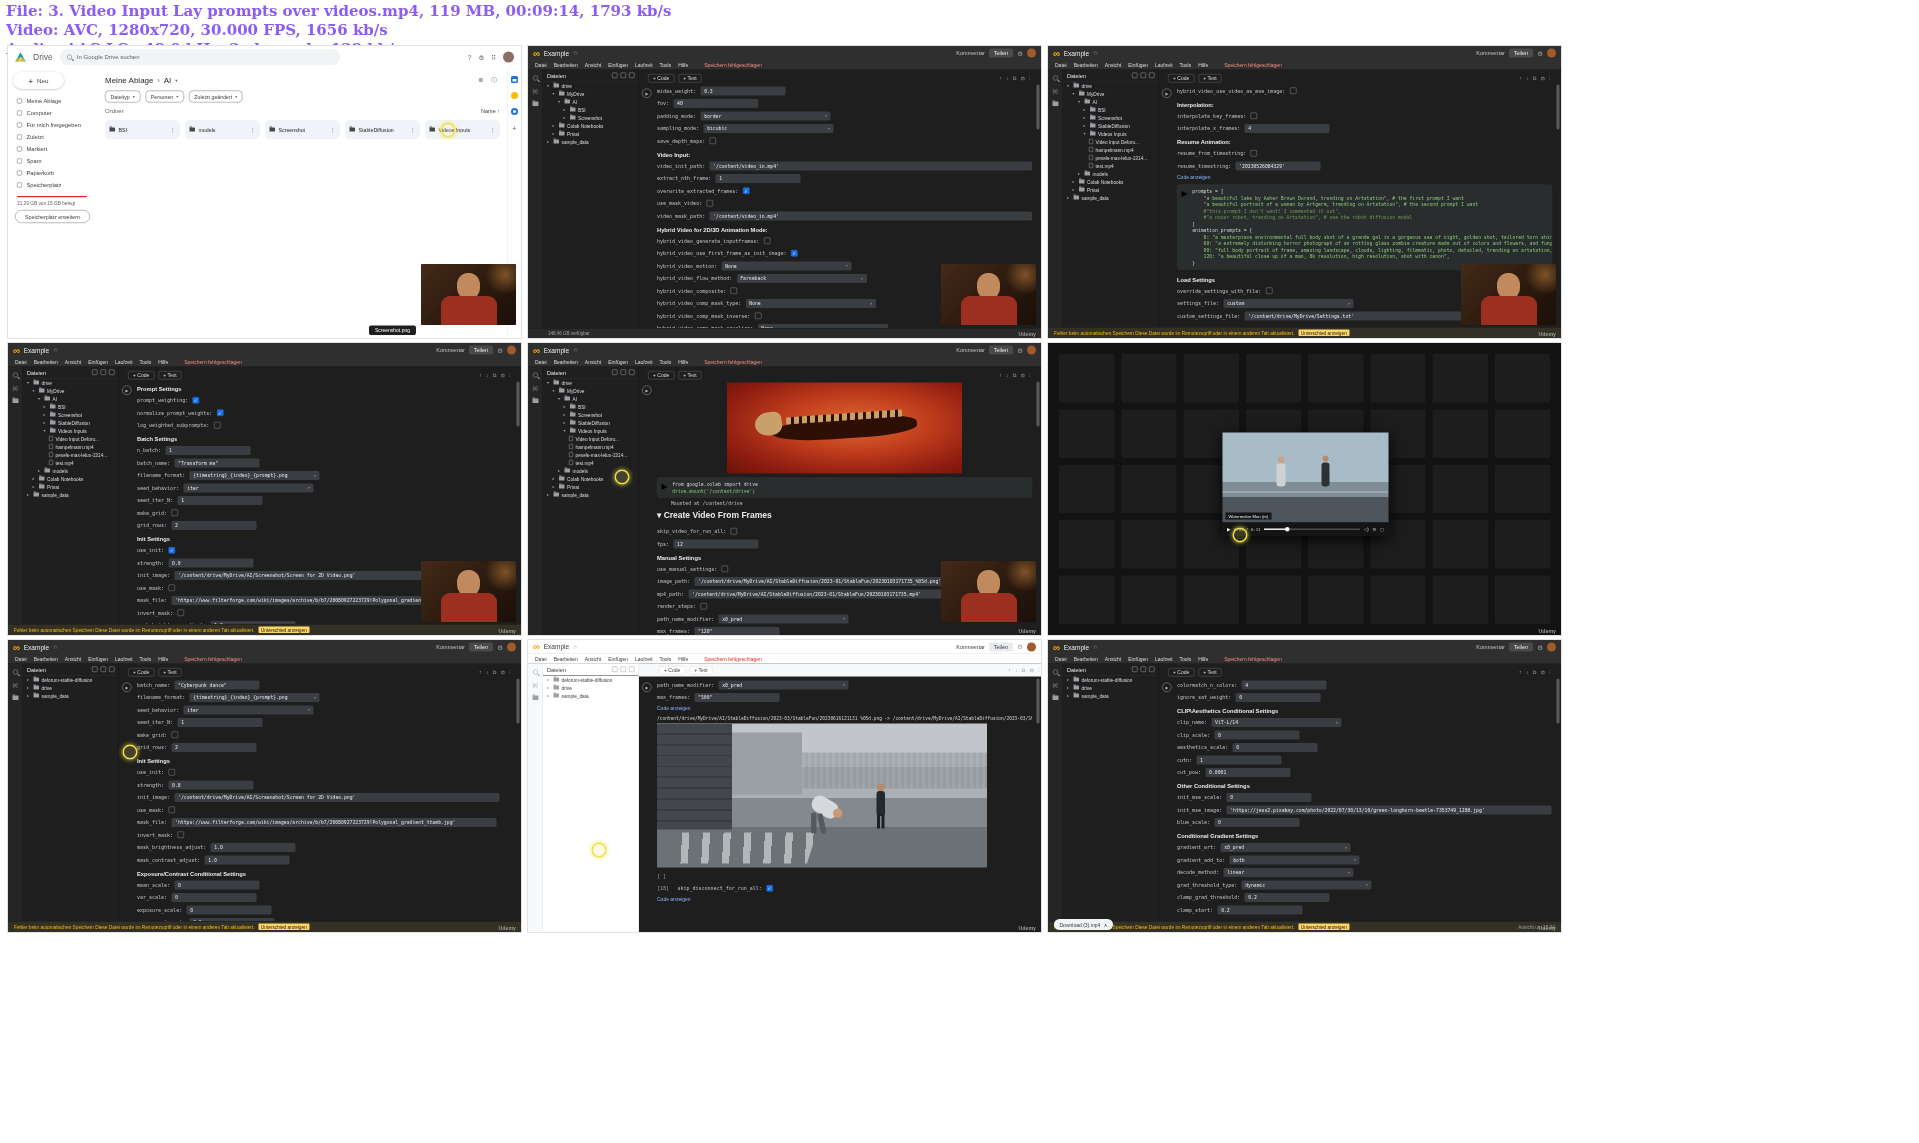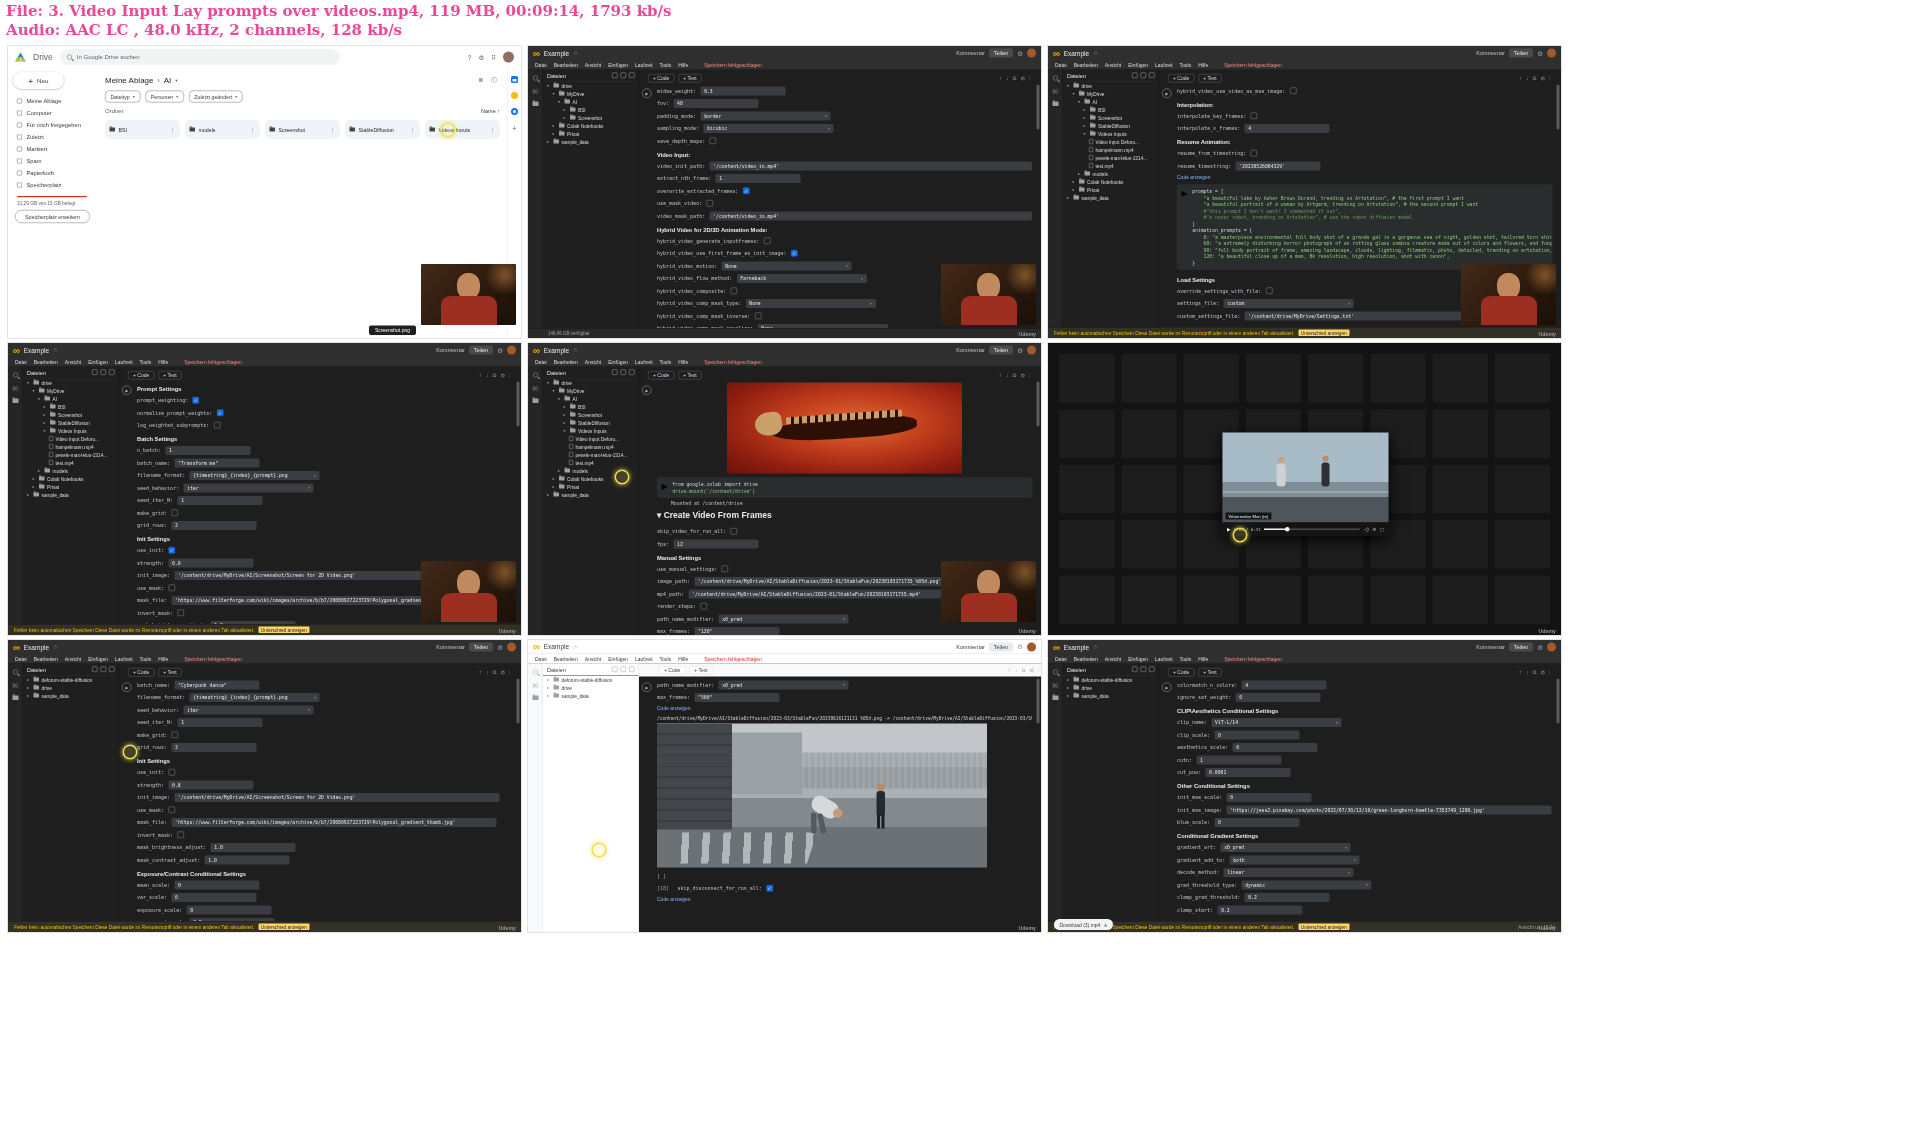--- a/index.html
+++ b/index.html
@@ -1,17 +1,17 @@
 <!DOCTYPE html>
 <html><head>
 <meta charset="utf-8">
 <style>
 *{margin:0;padding:0;box-sizing:border-box;}
 html,body{width:1919px;height:1143px;background:#fff;overflow:hidden;font-family:"Liberation Sans",sans-serif;}
-.file-header{position:absolute;top:2px;left:6px;font-family:"DejaVu Serif",serif;font-weight:bold;font-size:15px;line-height:1.28;color:#ec4899;}
+.file-header{position:absolute;top:2px;left:6px;font-family:"DejaVu Serif",serif;font-weight:bold;font-size:15px;line-height:1.28;color:#8b5cf6;}
 .grid{position:absolute;top:46px;left:8px;display:grid;grid-template-columns:repeat(3,513px);grid-auto-rows:292px;gap:5px 7px;}
 .cell{position:relative;overflow:hidden;background:#fff;outline:1px solid #e2e2e2;}
 .inner{width:1026px;height:584px;transform:scale(.5);transform-origin:0 0;position:relative;overflow:hidden;background:#1e1e1e;}
 .spacer{flex:1;}
 
 .cab-tb{height:28px;background:#2f2f2f;display:flex;align-items:center;gap:8px;padding:0 10px;}
 .cab-logo{color:#f9ab00;font-size:19px;font-weight:bold;line-height:1;}
 .cab-title{color:#e8eaed;font-size:13px;}
 .cab-star{color:#9aa0a6;font-size:11px;}
 .cab-act{color:#bdc1c6;font-size:11px;}
@@ -168,20 +168,21 @@
 .ric-task{width:14px;height:14px;background:#1a73e8;border-radius:50%;position:relative;}
 .ric-task::after{content:"";position:absolute;left:4px;top:4px;width:6px;height:6px;background:#fff;border-radius:50%;}
 .ric-plus{color:#5f6368;font-size:14px;}
 .toast{position:absolute;right:210px;bottom:6px;background:#1f1f1f;color:#fff;font-size:10px;padding:4px 12px;border-radius:4px;z-index:45;}
 </style>
 </head>
 <body>
 
 <div class="file-header">
   <div>File: 3. Video Input Lay prompts over videos.mp4, 119 MB, 00:09:14, 1793 kb/s</div>
+  <div>Video: AVC, 1280x720, 30.000 FPS, 1656 kb/s</div>
   <div>Audio: AAC LC , 48.0 kHz, 2 channels, 128 kb/s</div>
 </div>
 
 <div class="grid">
   <div class="cell">
       <div class="inner drv">
         <div class="drv-top">
           <span class="drv-tri"></span>
           <span class="drv-word">Drive</span>
           <div class="drv-search">

